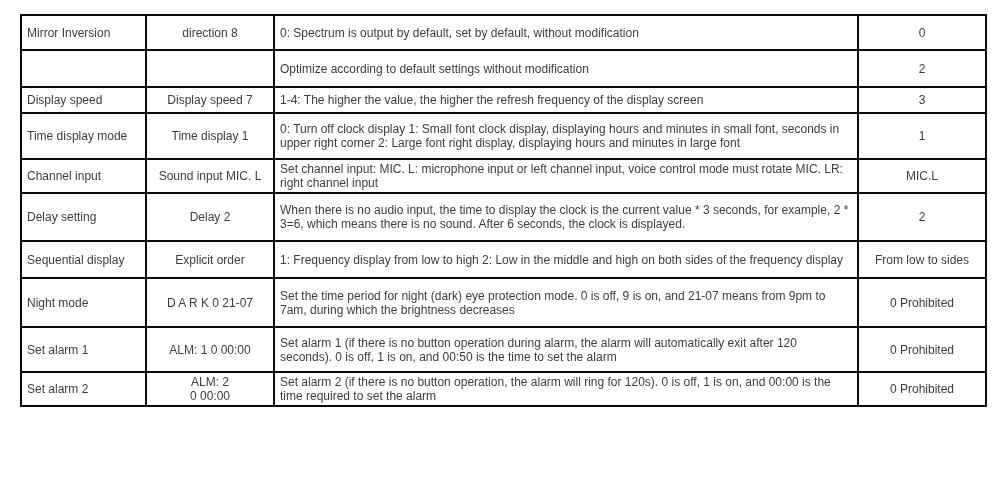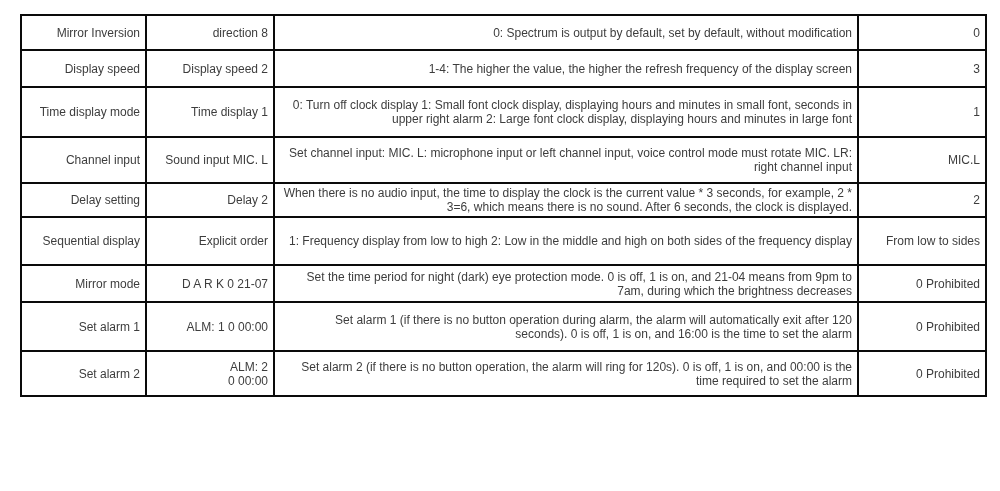--- a/index.html
+++ b/index.html
@@ -18,67 +18,72 @@
   }
   table.settings td {
     border: 2px solid #0a0a0a;
     color: #3d3d3d;
     font-size: 12px;
     line-height: 14px;
     vertical-align: middle;
     padding: 2px 5px;
     overflow: hidden;
     word-wrap: break-word;
-    text-align: right;
   }
   td.c1 { text-align: left; padding-left: 6px; }
   td.c2 { text-align: center; white-space: pre-line; }
   td.c3 { text-align: left; padding-left: 4px; margin-left: 40px; }
   td.c4 { text-align: center; }
   tr:nth-child(1)  { height: 35px; }
   tr:nth-child(2)  { height: 37px; }
-  tr:nth-child(3)  { height: 50px; }
+  tr:nth-child(3)  { height: 26px; }
   tr:nth-child(4)  { height: 46px; }
   tr:nth-child(5)  { height: 30px; }
   tr:nth-child(6)  { height: 48px; }
   tr:nth-child(7)  { height: 37px; }
   tr:nth-child(8)  { height: 49px; }
   tr:nth-child(9)  { height: 45px; }
-  tr:nth-child(10) { height: 32px; text-decoration: underline; }
+  tr:nth-child(10) { height: 32px; }
 </style>
 </head>
 <body>
 
 <table class="settings">
   <colgroup>
     <col style="width:125px">
     <col style="width:128px">
     <col style="width:584px">
     <col style="width:128px">
   </colgroup>
   <tbody>
   <tr>
     <td class="c1">Mirror Inversion</td>
     <td class="c2">direction 8</td>
     <td class="c3">0: Spectrum is output by default, set by default, without modification</td>
     <td class="c4">0</td>
   </tr>
 
+  <tr>
+    <td class="c1"></td>
+    <td class="c2"></td>
+    <td class="c3">Optimize according to default settings without modification</td>
+    <td class="c4">2</td>
+  </tr>
 
   <tr>
     <td class="c1">Display speed</td>
-    <td class="c2">Display speed 2</td>
+    <td class="c2">Display speed 7</td>
     <td class="c3">1-4: The higher the value, the higher the refresh frequency of the display screen</td>
     <td class="c4">3</td>
   </tr>
 
   <tr>
     <td class="c1">Time display mode</td>
     <td class="c2">Time display 1</td>
-    <td class="c3">0: Turn off clock display 1: Small font clock display, displaying hours and minutes in small font, seconds in upper right alarm 2: Large font clock display, displaying hours and minutes in large font</td>
+    <td class="c3">0: Turn off clock display 1: Small font clock display, displaying hours and minutes in small font, seconds in upper right corner 2: Large font right display, displaying hours and minutes in large font</td>
     <td class="c4">1</td>
   </tr>
 
   <tr>
     <td class="c1">Channel input</td>
     <td class="c2">Sound input MIC. L</td>
     <td class="c3">Set channel input: MIC. L: microphone input or left channel input, voice control mode must rotate MIC. LR: right channel input</td>
     <td class="c4">MIC.L</td>
   </tr>
 
@@ -90,30 +95,30 @@
   </tr>
 
   <tr>
     <td class="c1">Sequential display</td>
     <td class="c2">Explicit order</td>
     <td class="c3">1: Frequency display from low to high  2: Low in the middle and high on both sides of the frequency display</td>
     <td class="c4">From low to sides</td>
   </tr>
 
   <tr>
-    <td class="c1">Mirror mode</td>
+    <td class="c1">Night mode</td>
     <td class="c2">D A R K 0 21-07</td>
-    <td class="c3">Set the time period for night (dark) eye protection mode. 0 is off, 1 is on, and 21-04 means from 9pm to 7am, during which the brightness decreases</td>
+    <td class="c3">Set the time period for night (dark) eye protection mode. 0 is off, 9 is on, and 21-07 means from 9pm to 7am, during which the brightness decreases</td>
     <td class="c4">0 Prohibited</td>
   </tr>
 
   <tr>
     <td class="c1">Set alarm 1</td>
     <td class="c2">ALM: 1 0 00:00</td>
-    <td class="c3">Set alarm 1 (if there is no button operation during alarm, the alarm will automatically exit after 120 seconds). 0 is off, 1 is on, and 16:00 is the time to set the alarm</td>
+    <td class="c3">Set alarm 1 (if there is no button operation during alarm, the alarm will automatically exit after 120 seconds). 0 is off, 1 is on, and 00:50 is the time to set the alarm</td>
     <td class="c4">0 Prohibited</td>
   </tr>
 
   <tr>
     <td class="c1">Set alarm 2</td>
     <td class="c2">ALM: 2
 0 00:00</td>
     <td class="c3">Set alarm 2 (if there is no button operation, the alarm will ring for 120s). 0 is off, 1 is on, and 00:00 is the time required to set the alarm</td>
     <td class="c4">0 Prohibited</td>
   </tr>

